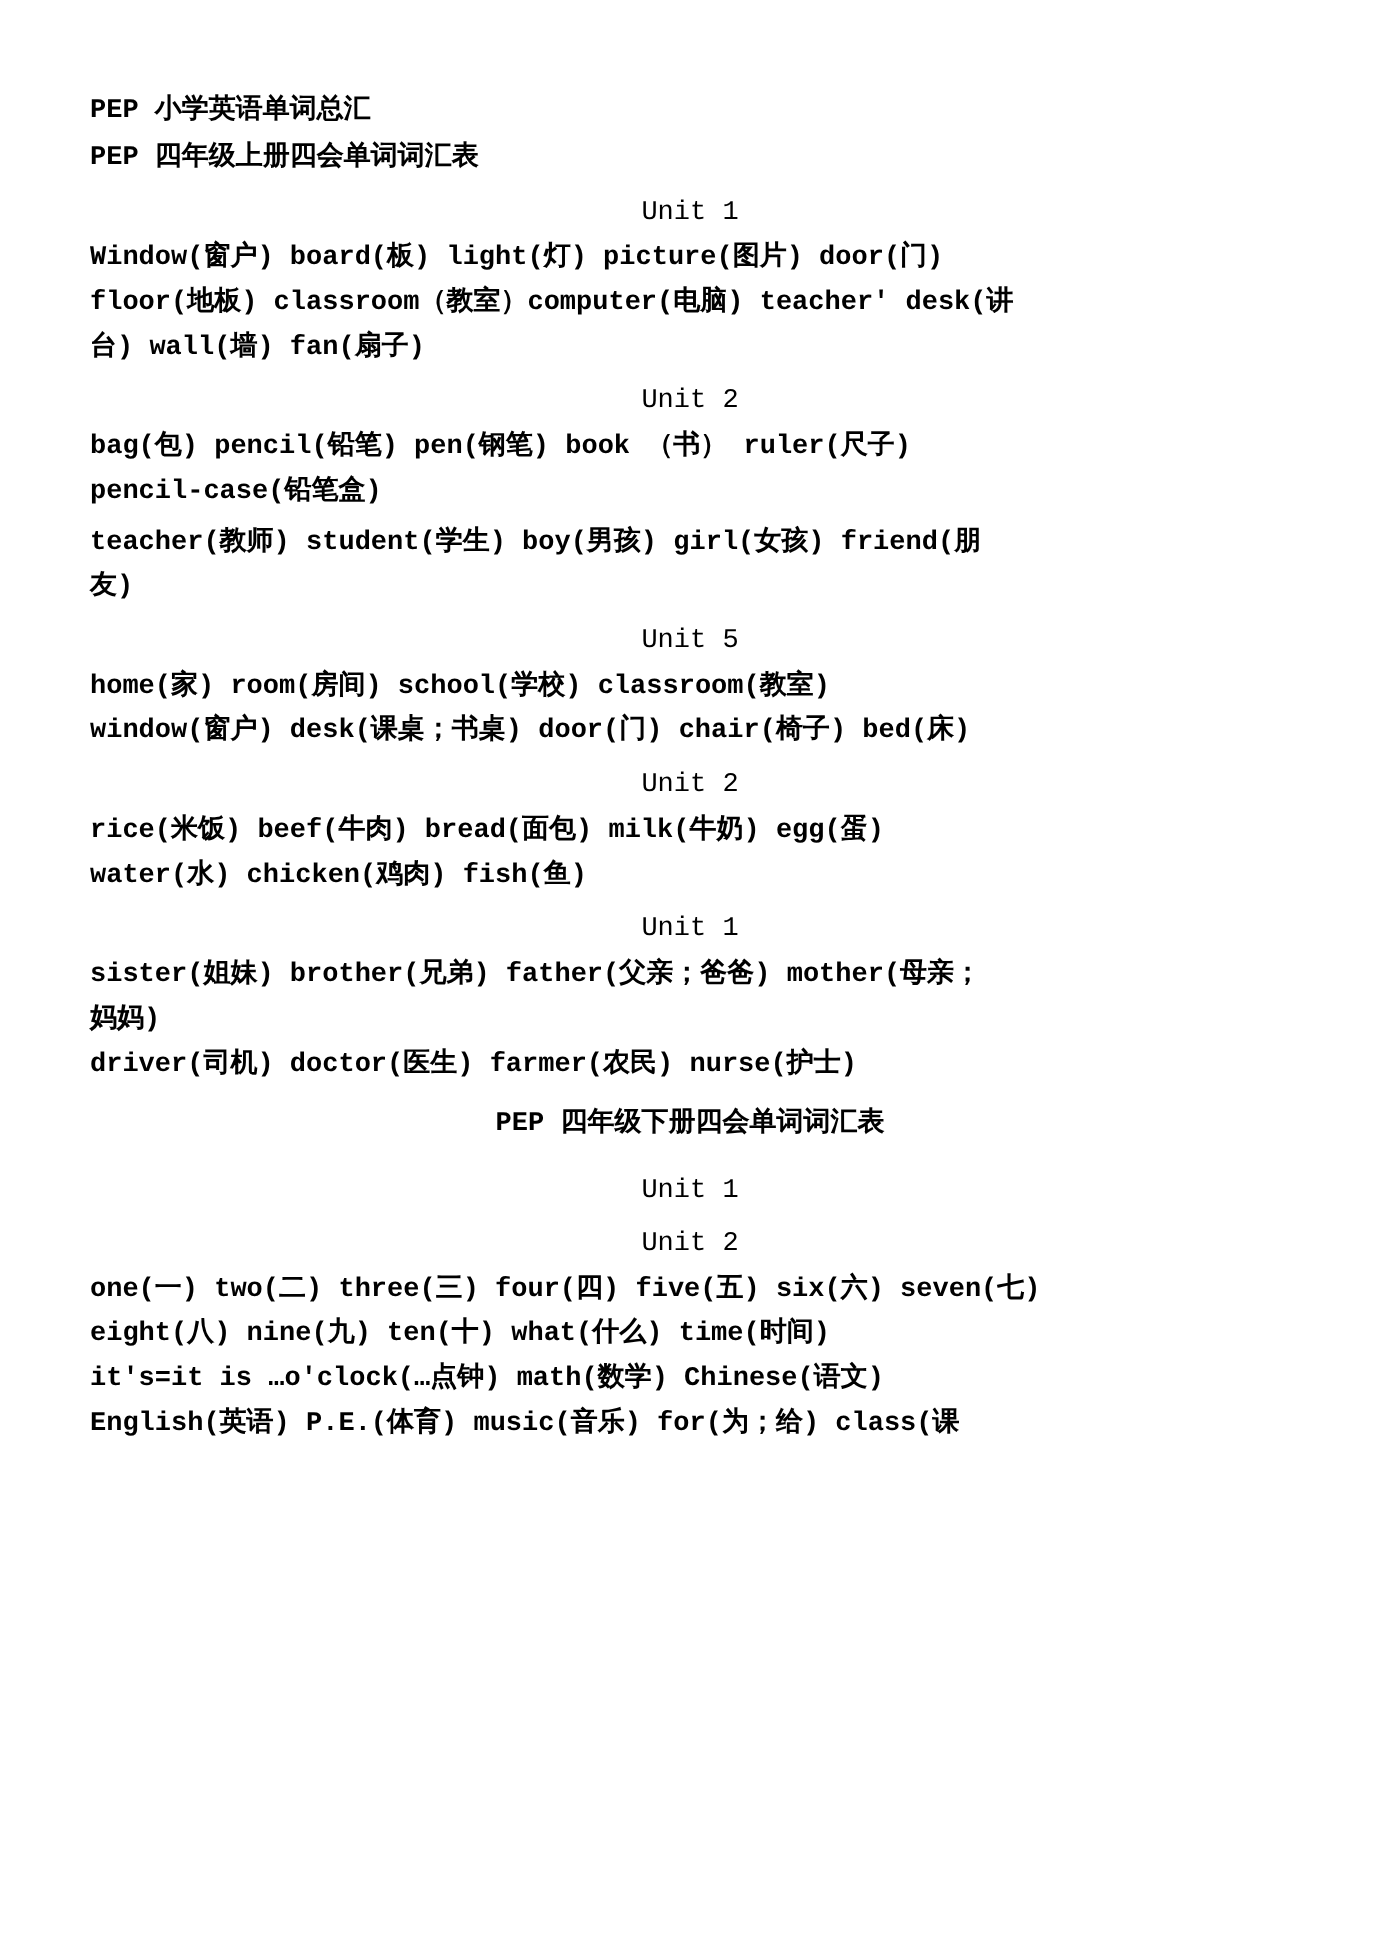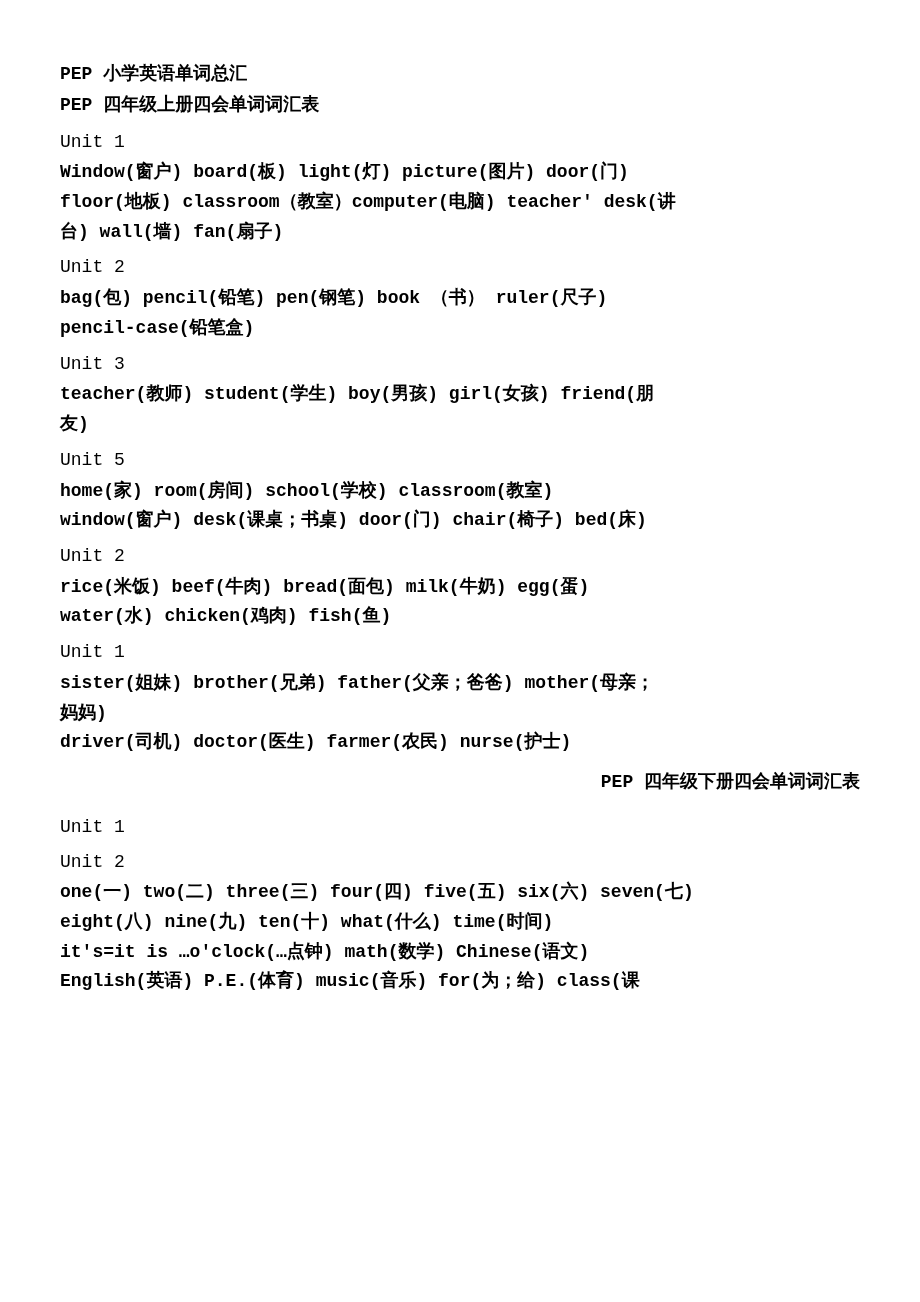--- a/index.html
+++ b/index.html
@@ -27,53 +27,53 @@
     }
 
     .page-title-2 {
       text-align: left;
       font-weight: bold;
       font-size: 18px;
       margin-bottom: 8px;
     }
 
     .unit-title {
+      text-align: center;
       font-size: 18px;
       font-weight: normal;
       margin: 6px 0 2px 0;
     }
 
     .unit-content {
       font-size: 18px;
       line-height: 1.65;
       margin-bottom: 4px;
       font-weight: bold;
     }
 
     .section-title {
-      text-align: right;
+      text-align: center;
       font-weight: bold;
       font-size: 18px;
       margin: 10px 0 16px 0;
     }
   </style>
 </head>
 <body>
 
 <div>
 
   <div class="page-title-1">PEP 小学英语单词总汇</div>
   <div class="page-title-2">PEP 四年级上册四会单词词汇表</div>
 
   <div id="upper-units-container">
       <div class="unit-title">Unit 1</div>
       <div class="unit-content">Window(窗户)  board(板)   light(灯) picture(图片) door(门)<br>floor(地板)  classroom（教室）computer(电脑) teacher' desk(讲<br>台)  wall(墙)  fan(扇子)</div>
       <div class="unit-title">Unit 2</div>
       <div class="unit-content">bag(包)   pencil(铅笔)   pen(钢笔)   book （书）  ruler(尺子)<br>pencil-case(铅笔盒)</div>
-      <div class="unit-title">Unit 3</div>
       <div class="unit-content">teacher(教师)    student(学生)   boy(男孩)    girl(女孩)  friend(朋<br>友)</div>
       <div class="unit-title">Unit 5</div>
       <div class="unit-content">home(家)    room(房间)    school(学校)  classroom(教室)<br>window(窗户)  desk(课桌；书桌)  door(门)   chair(椅子)  bed(床)</div>
       <div class="unit-title">Unit 2</div>
       <div class="unit-content">rice(米饭)   beef(牛肉)   bread(面包)   milk(牛奶)   egg(蛋)<br>water(水)   chicken(鸡肉)  fish(鱼)</div>
       <div class="unit-title">Unit 1</div>
       <div class="unit-content">sister(姐妹)   brother(兄弟)   father(父亲；爸爸)   mother(母亲；<br>妈妈)<br>driver(司机)   doctor(医生)    farmer(农民)   nurse(护士)</div>
     </div>
 
   <div class="section-title">PEP 四年级下册四会单词词汇表</div>

